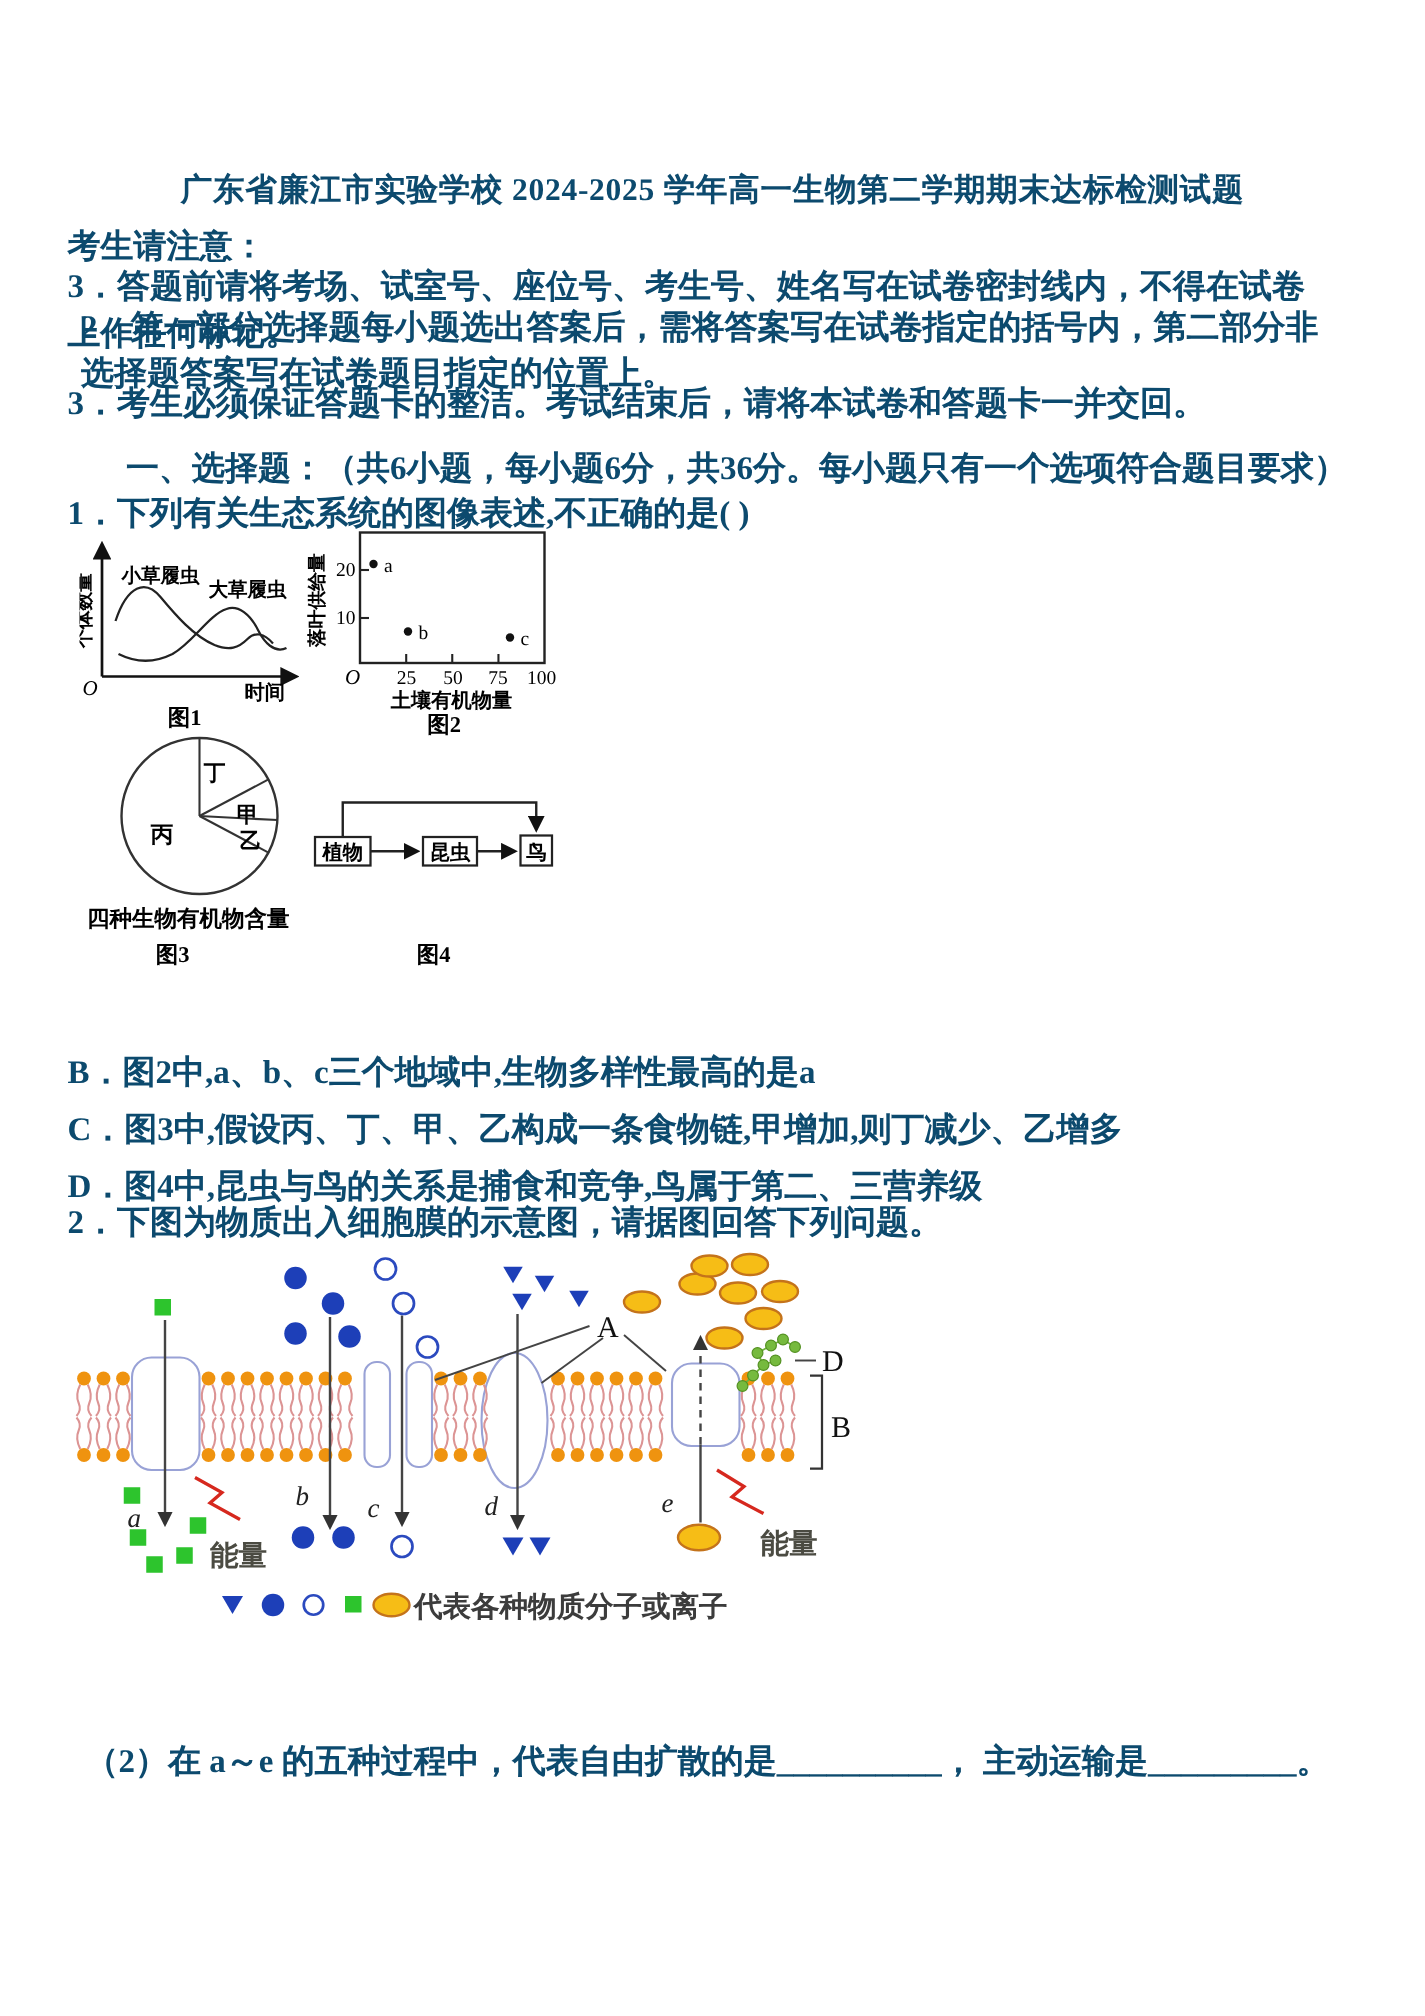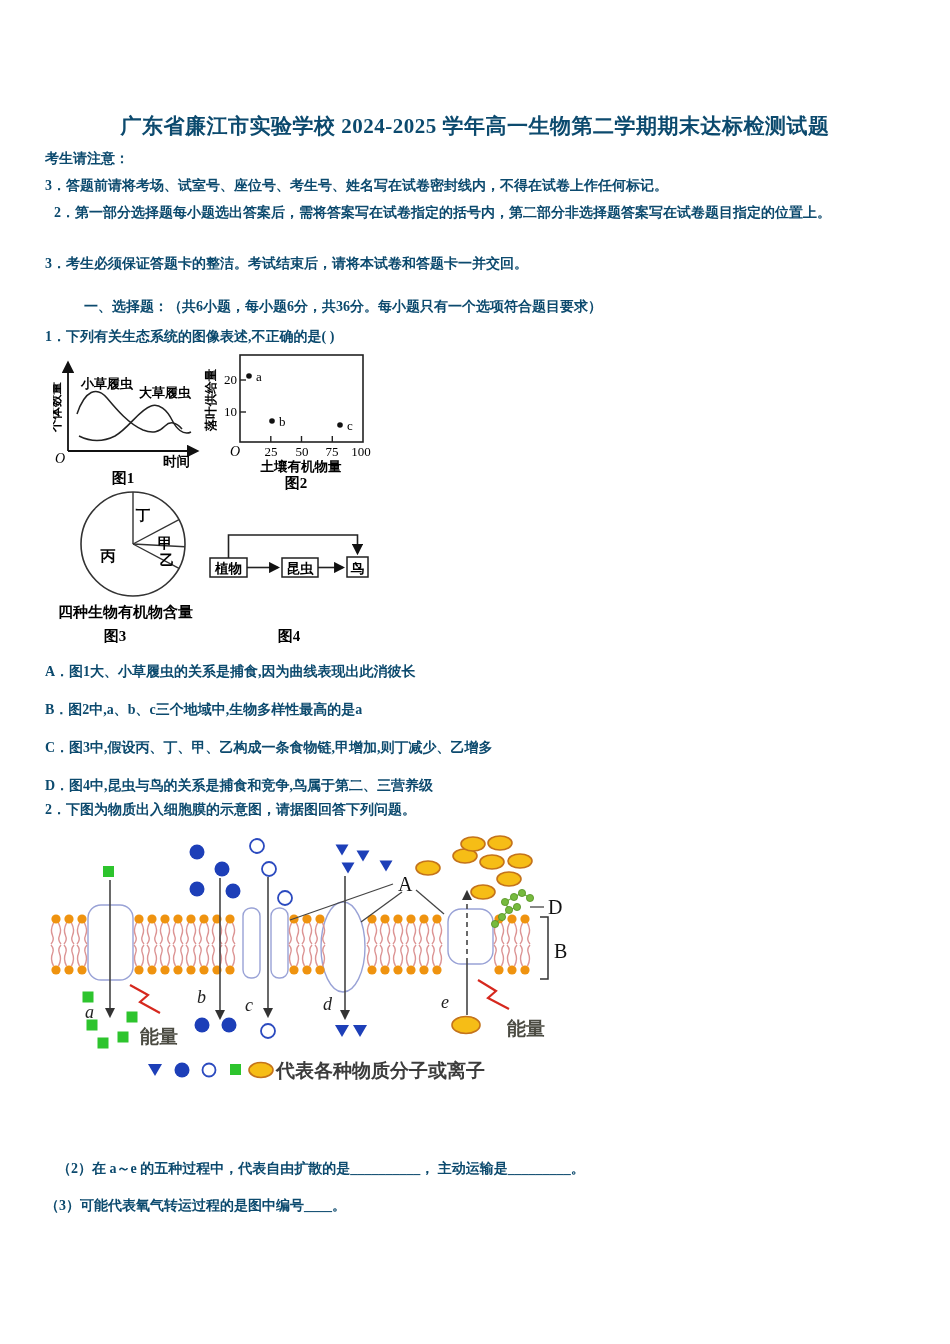--- a/index.html
+++ b/index.html
@@ -1,20 +1,20 @@
 <!DOCTYPE html>
 <html><head>
 <meta charset="utf-8">
 <style>
   html,body{margin:0;padding:0;background:#888;}
   .page{position:relative;width:950px;height:1344px;background:#ffffff;margin:0 auto;
         font-family:"Liberation Serif","DejaVu Serif",serif;color:#0c4a6e;overflow:hidden;}
   .abs{position:absolute;}
   .title{left:0;right:0;top:112px;text-align:center;font-size:21px;font-weight:700;letter-spacing:.5px;}
-  .t{font-size:14px;font-weight:600;line-height:1.4;}
+  .t{font-size:22px;font-weight:600;line-height:1.4;}
   svg text{font-family:"Liberation Serif","DejaVu Serif",serif;}
   .head{fill:#ef930f;}
   .tail{stroke:#dc9494;stroke-width:1.4;fill:none;}
   .protein{fill:#ffffff;stroke:#99a2d6;stroke-width:1.4;}
   .arrowline{stroke:#444;stroke-width:1.6;fill:none;}
   .ptr{stroke:#444;stroke-width:1.3;fill:none;}
   .lab-letter{font-size:18px;font-style:italic;fill:#222;}
   .big-letter{font-size:20px;fill:#111;}
   .cn{font-weight:600;}
   .zig{stroke:#d6281e;stroke-width:2.2;fill:none;stroke-linejoin:miter;}
@@ -112,21 +112,20 @@
       <rect x="146" y="41" width="21" height="20" fill="#fff" stroke="#222" stroke-width="1.5"></rect>
       <line x1="46" y1="51.5" x2="77" y2="51.5" stroke="#222" stroke-width="1.6" marker-end="url(#m4)"></line>
       <line x1="117" y1="51.5" x2="142" y2="51.5" stroke="#222" stroke-width="1.6" marker-end="url(#m4)"></line>
       <text x="27.5" y="56.5" font-size="13.5" class="cn" text-anchor="middle">植物</text>
       <text x="99" y="56.5" font-size="13.5" class="cn" text-anchor="middle">昆虫</text>
       <text x="156.5" y="56.5" font-size="13.5" class="cn" text-anchor="middle">鸟</text>
       <text x="88" y="125" font-size="15" class="cn" text-anchor="middle">图4</text>
     </svg>
   </div>
 
-  <div class="abs t" style="left:45px;top:662px;">A．图1大、小草履虫的关系是捕食,因为曲线表现出此消彼长</div>
   <div class="abs t" style="left:45px;top:700px;">B．图2中,a、b、c三个地域中,生物多样性最高的是a</div>
   <div class="abs t" style="left:45px;top:738px;">C．图3中,假设丙、丁、甲、乙构成一条食物链,甲增加,则丁减少、乙增多</div>
   <div class="abs t" style="left:45px;top:776px;">D．图4中,昆虫与鸟的关系是捕食和竞争,鸟属于第二、三营养级</div>
 
   <div class="abs t" style="left:45px;top:800px;">2．下图为物质出入细胞膜的示意图，请据图回答下列问题。</div>
 
   <svg class="abs" style="left:45px;top:830px;" width="545" height="262" viewBox="0 0 545 262" id="membrane-svg">
     <defs>
       <marker id="mm" viewBox="0 0 10 10" refX="8" refY="5" markerWidth="6.5" markerHeight="6.5" orient="auto">
         <path d="M0,0 L10,5 L0,10 z" fill="#333"></path>
@@ -368,15 +367,14 @@
       <polygon class="bluefill" points="103,234 117,234 110,246"></polygon>
       <circle class="bluefill" cx="137" cy="240" r="7.5"></circle>
       <circle class="blueopen" cx="164" cy="240" r="6.5"></circle>
       <rect class="greensq" x="185" y="234" width="11" height="11"></rect>
       <ellipse class="oval" cx="216" cy="240" rx="12" ry="7.5"></ellipse>
       <text x="231" y="247" font-size="19" class="cn" fill="#3c3c3c">代表各种物质分子或离子</text>
     </g>
   </svg>
 
   <div class="abs t" style="left:45px;top:1159px;margin-left:12px;">（2）在 a～e 的五种过程中，代表自由扩散的是__________， 主动运输是_________。</div>
-  <div class="abs t" style="left:45px;top:1196px;">（3）可能代表氧气转运过程的是图中编号____。</div>
 
 </div>
 
 </body></html>

